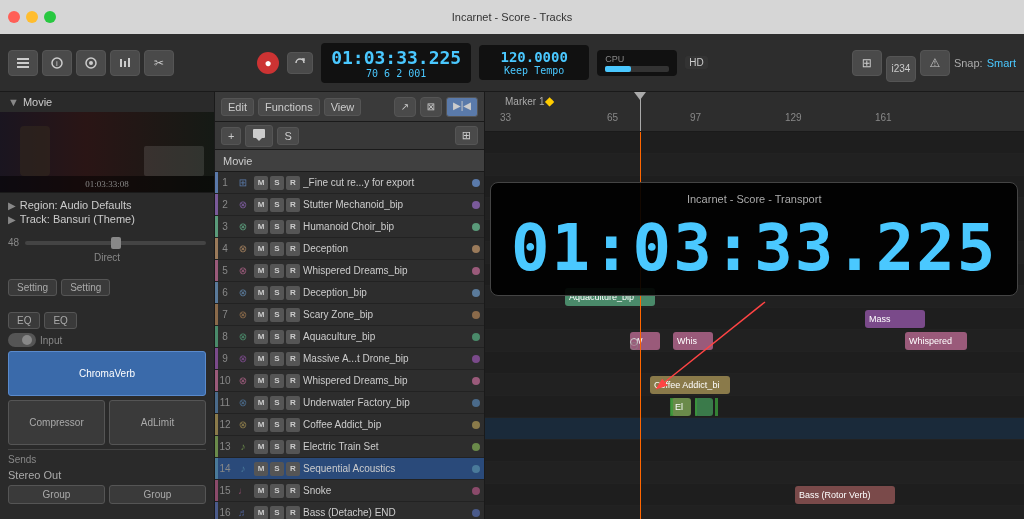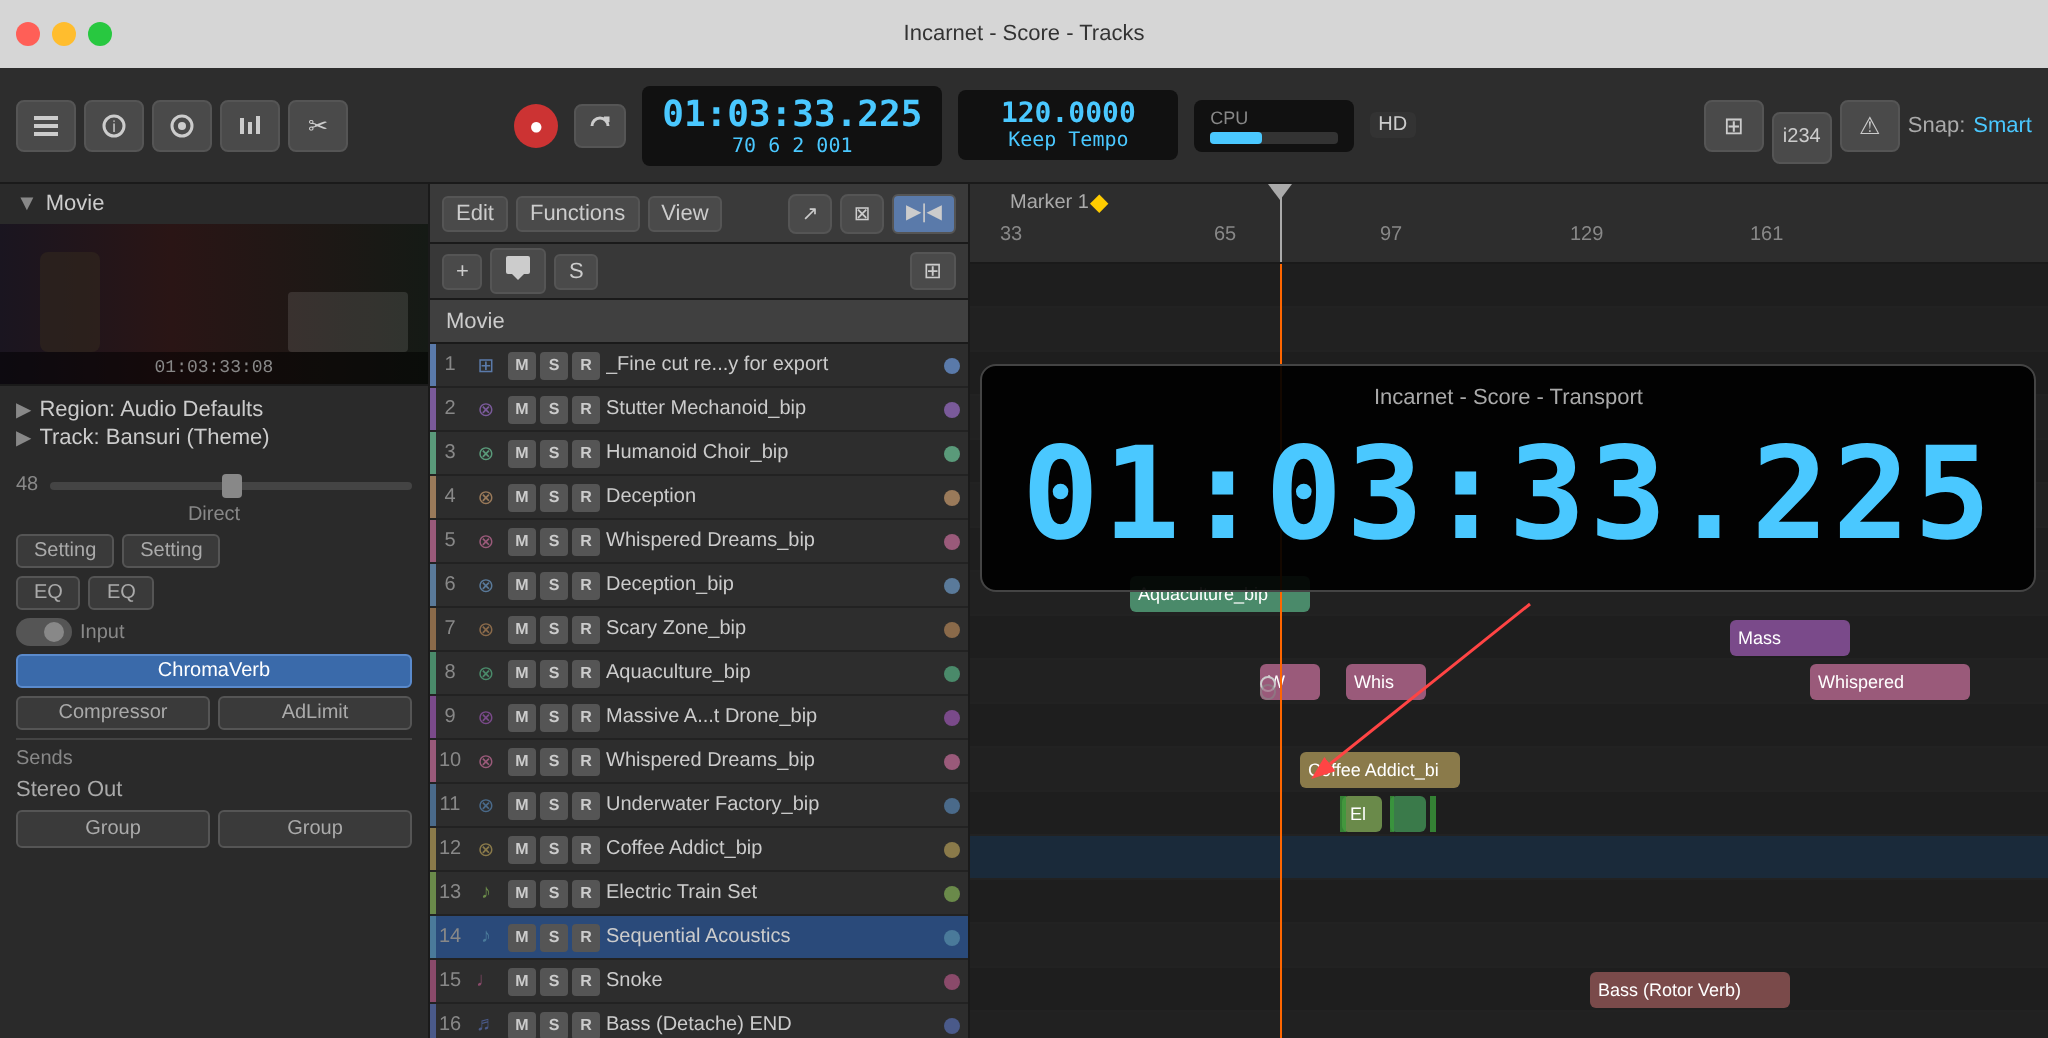--- a/index.html
+++ b/index.html
@@ -136,24 +136,25 @@
     .strip-label { font-size: 10px; color: #888; text-align: center; }
     .strip-btn {
       padding: 2px 8px;
       background: #3a3a3a;
       border: 1px solid #555;
       border-radius: 3px;
       color: #aaa;
       font-size: 10px;
       cursor: pointer;
       text-align: center;
+      margin-top: 12px;
     }
     .strip-row { display: flex; gap: 4px; align-items: center; }
     .strip-row-full { display: flex; gap: 4px; width: 100%; }
-    .plugin-btn { flex: 1; padding: 2px 4px; background: #3a3a3a; border: 1px solid #555; border-radius: 3px; color: #aaa; font-size: 10px; cursor: pointer; text-align: center; }
+    .plugin-btn { flex: 1; padding: 16px 4px; background: #3a3a3a; border: 1px solid #555; border-radius: 3px; color: #aaa; font-size: 10px; cursor: pointer; text-align: center; }
     .highlight-btn { background: #3a6aaa; color: #fff; border-color: #5a8acc; }
     .io-label { font-size: 10px; color: #888; }
     .sends-label { font-size: 10px; color: #888; border-top: 1px solid #444; padding-top: 4px; }
     .io-value { font-size: 11px; color: #aaa; }
     .bottom-btns { display: flex; gap: 4px; }
     .bottom-btn { flex: 1; padding: 3px; background: #3a3a3a; border: 1px solid #555; border-radius: 3px; color: #aaa; font-size: 10px; cursor: pointer; text-align: center; }
 
     
     .tracks-panel {
       width: 270px;
@@ -432,21 +433,21 @@
 
     <div class="left-panel">
       <div class="movie-section">
         <div class="movie-header">
           <span style="margin-right:4px; color:#888;">▼</span>
           <span>Movie</span>
         </div>
         <div class="movie-thumb">
           <div style="width:100%; height:100%; background: linear-gradient(to right, #1a1520 0%, #2a1515 40%, #151a15 100%); display:flex; align-items:center; justify-content:center; position:relative;">
             <div style="position:absolute; bottom:0; left:0; right:0; background:rgba(0,0,0,0.5); height:16px; display:flex; align-items:center; justify-content:center;">
-              <span style="font-size:9px; color:#888; font-family:Liberation Mono, monospace;">01:03:33:08</span>
+              <span style="font-size:9px; color:#888; font-family:Liberation Serif, serif;">01:03:33:08</span>
             </div>
 
             <div style="width:30px; height:50px; background: rgba(50,40,30,0.6); border-radius:4px; position:absolute; left:20px; bottom:16px;"></div>
             <div style="width:60px; height:30px; background: rgba(200,200,200,0.15); border-radius:2px; position:absolute; right:10px; bottom:16px;"></div>
           </div>
         </div>
       </div>
 
       <div class="region-track-info">
         <div style="display:flex; align-items:center; gap:4px; margin-bottom:2px;">
@@ -781,21 +782,21 @@
             <div class="timeline-track-row" style="background: rgb(30, 30, 30);"></div>
             <div class="timeline-track-row" style="background: rgb(33, 33, 33);">
               <div class="clip" style="left: 80px; width: 90px; background: rgb(74, 138, 106);">Aquaculture_bip</div>
             </div>
             <div class="timeline-track-row" style="background: rgb(30, 30, 30);">
               <div class="clip" style="left: 380px; width: 60px; background: rgb(122, 74, 138);">Mass</div>
             </div>
             <div class="timeline-track-row" style="background: rgb(33, 33, 33);">
               <div class="clip" style="left: 145px; width: 30px; background: rgb(154, 90, 122);">W</div>
               <div class="clip" style="left: 188px; width: 40px; background: rgb(154, 90, 122);">Whis</div>
-              <div class="clip" style="left: 420px; width: 80px; background: rgb(154, 90, 122);">Whispered</div>
+              <div class="clip" style="left: 420px; width: 62px; background: rgb(154, 90, 122);">Whispered</div>
               <div style="position: absolute; left: 145px; top: 8px; width: 8px; height: 8px; border-radius: 50%; background: rgb(154, 90, 122); border: 1px solid rgb(204, 204, 204);"></div>
               <div style="position: absolute; left: 145px; top: 12px; width: 8px; height: 8px; border-radius: 50%; background: rgb(154, 90, 122); border: 1px solid rgb(136, 136, 136); opacity: 0.6;"></div>
             </div>
             <div class="timeline-track-row" style="background: rgb(30, 30, 30);"></div>
             <div class="timeline-track-row" style="background: rgb(33, 33, 33);">
               <div class="clip" style="left: 165px; width: 80px; background: rgb(138, 122, 74);">Coffee Addict_bi</div>
             </div>
             <div class="timeline-track-row" style="background: rgb(30, 30, 30);">
               <div class="clip" style="left: 186px; width: 20px; background: rgb(106, 138, 74);">El</div>
               <div class="clip" style="left: 210px; width: 18px; background: rgb(58, 122, 74);"></div>

